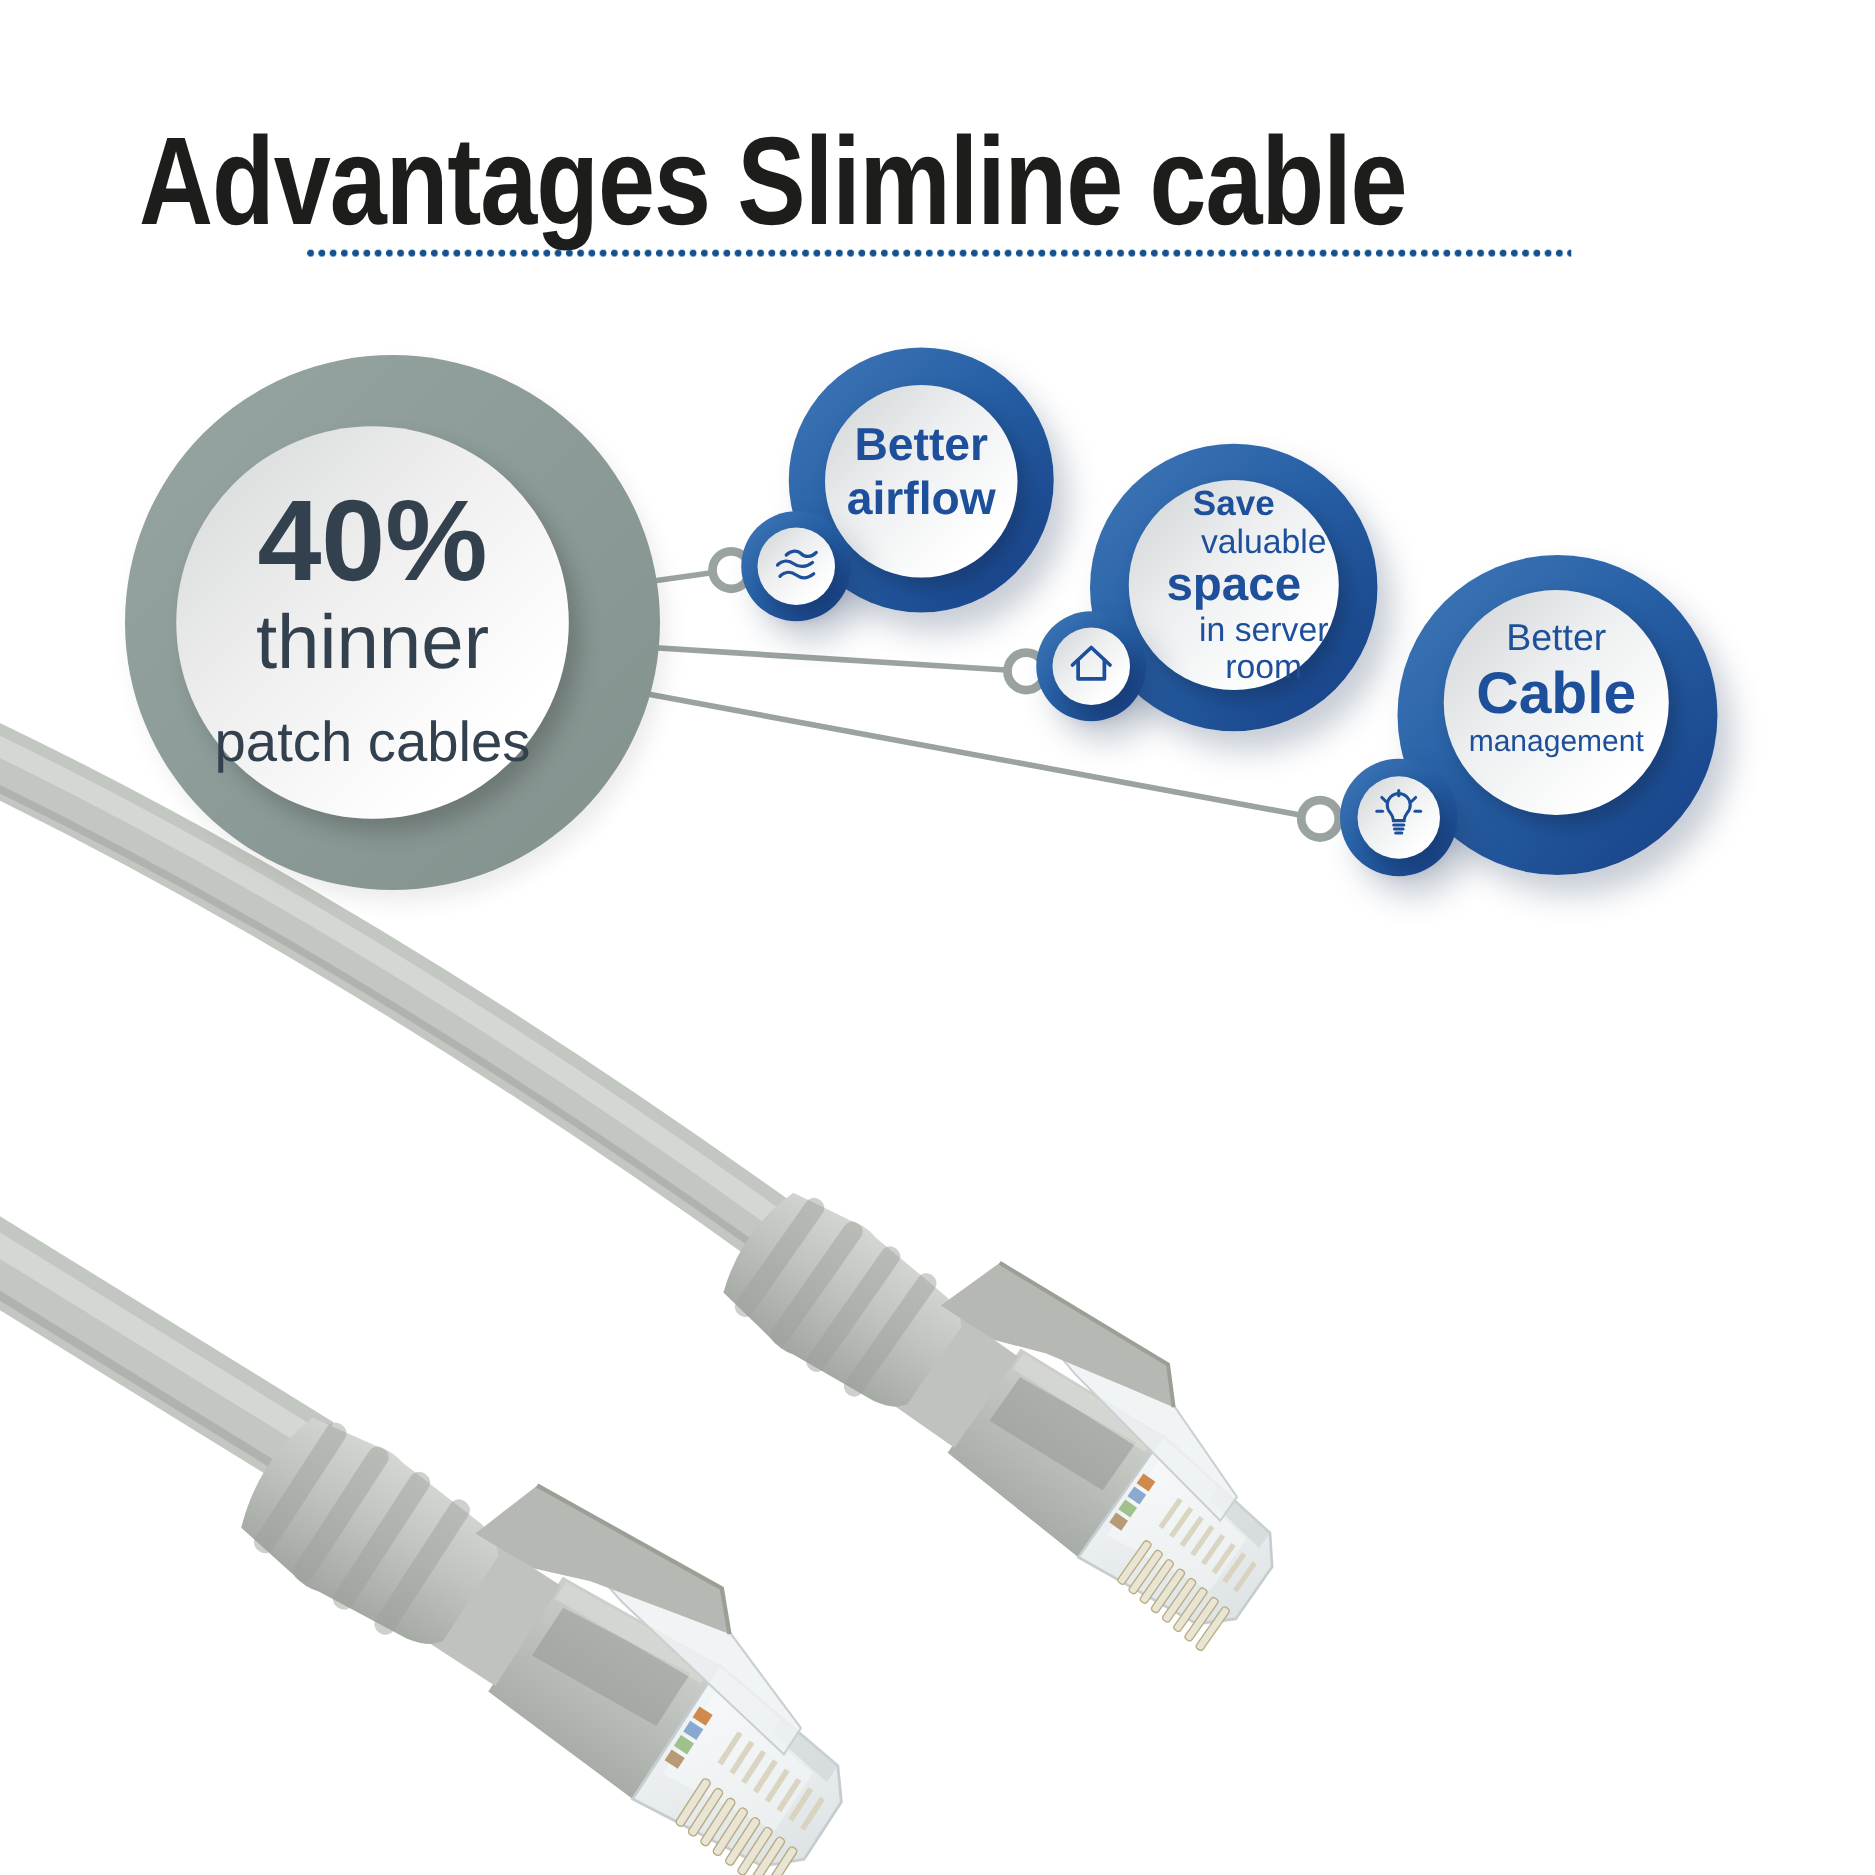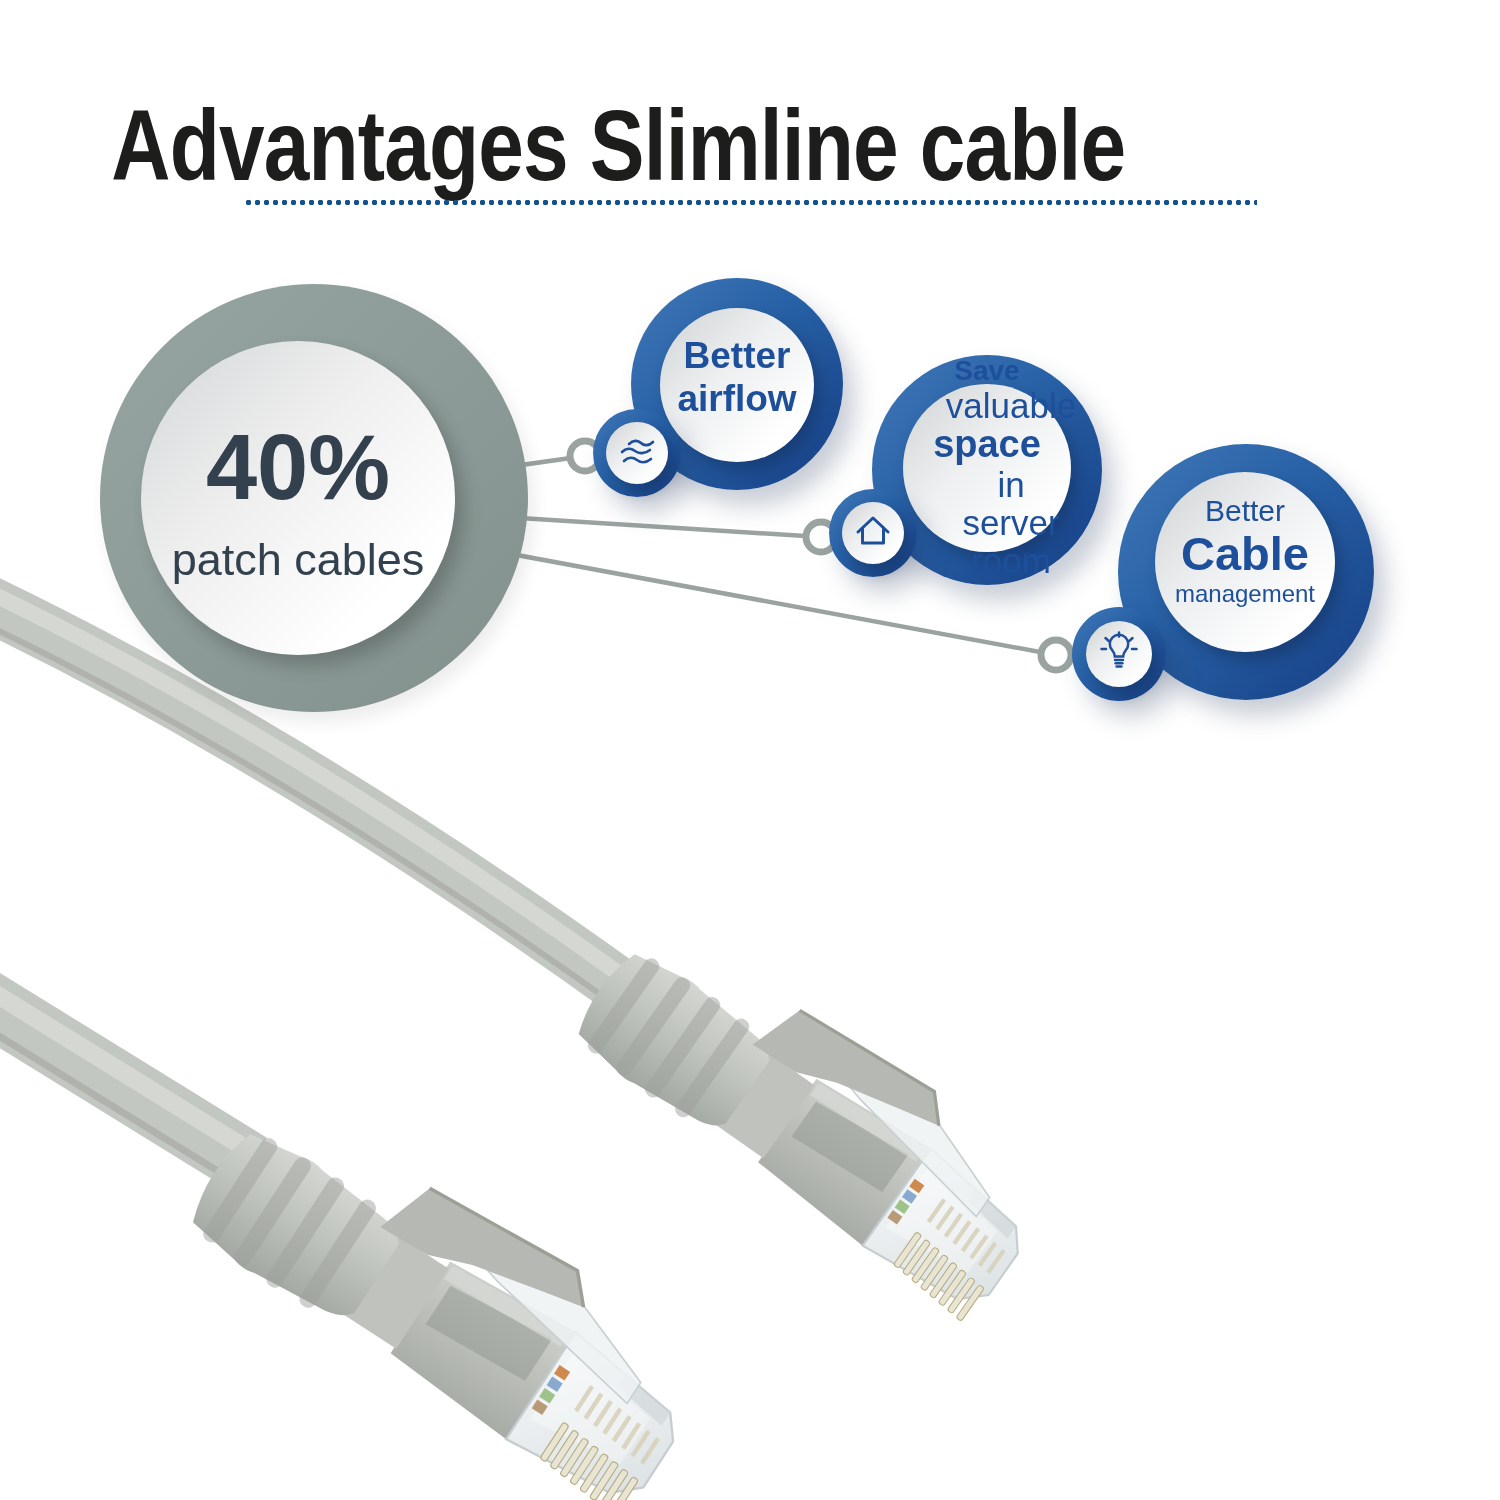--- a/index.html
+++ b/index.html
@@ -47,21 +47,21 @@
 
   .b1o{left:631px;top:278px;width:212px;height:212px;}
   .b1i{left:660px;top:308px;width:154px;height:154px;}
   .b1i .txt{transform:translateY(-7px);}
   .bl-big{font-size:37px;font-weight:bold;line-height:1.15;}
 
   .b2o{left:872px;top:355px;width:230px;height:230px;}
   .b2i{left:903px;top:384px;width:168px;height:168px;}
   .b2i .txt{transform:translateY(-8px);}
   .sv-b{font-size:28px;font-weight:bold;line-height:1.12;margin-top:15px;}
-  .sv-n{font-size:35px;line-height:1.08;margin-left:48px;}
+  .sv-n{font-size:27px;line-height:1.08;margin-left:48px;}
   .sv-big{font-size:38px;font-weight:bold;line-height:1.1;}
 
   .b3o{left:1118px;top:444px;width:256px;height:256px;}
   .b3i{left:1155px;top:472px;width:180px;height:180px;}
   .b3i .txt{transform:translateY(-11px);}
   .cm-n{font-size:30px;line-height:1.2;}
   .cm-big{font-size:47px;font-weight:bold;line-height:1.05;}
   .cm-m{font-size:24px;line-height:1.3;}
 
   .i1o{left:593px;top:409px;width:88px;height:88px;}
@@ -173,20 +173,21 @@
       <circle cx="585" cy="456" r="15"></circle>
       <circle cx="821" cy="537" r="15"></circle>
       <circle cx="1056" cy="655" r="15"></circle>
     </g>
   </svg>
 
   <div class="circle main-outer"></div>
   <div class="circle main-inner">
     <div class="txt">
       <div class="stat">40%</div>
+      <div class="sub1">thinner</div>
       <div class="sub2">patch cables</div>
     </div>
   </div>
 
   <div class="circle blue-outer b1o"></div>
   <div class="circle white-inner b1i">
     <div class="txt">
       <div class="bl-big">Better</div>
       <div class="bl-big">airflow</div>
     </div>

